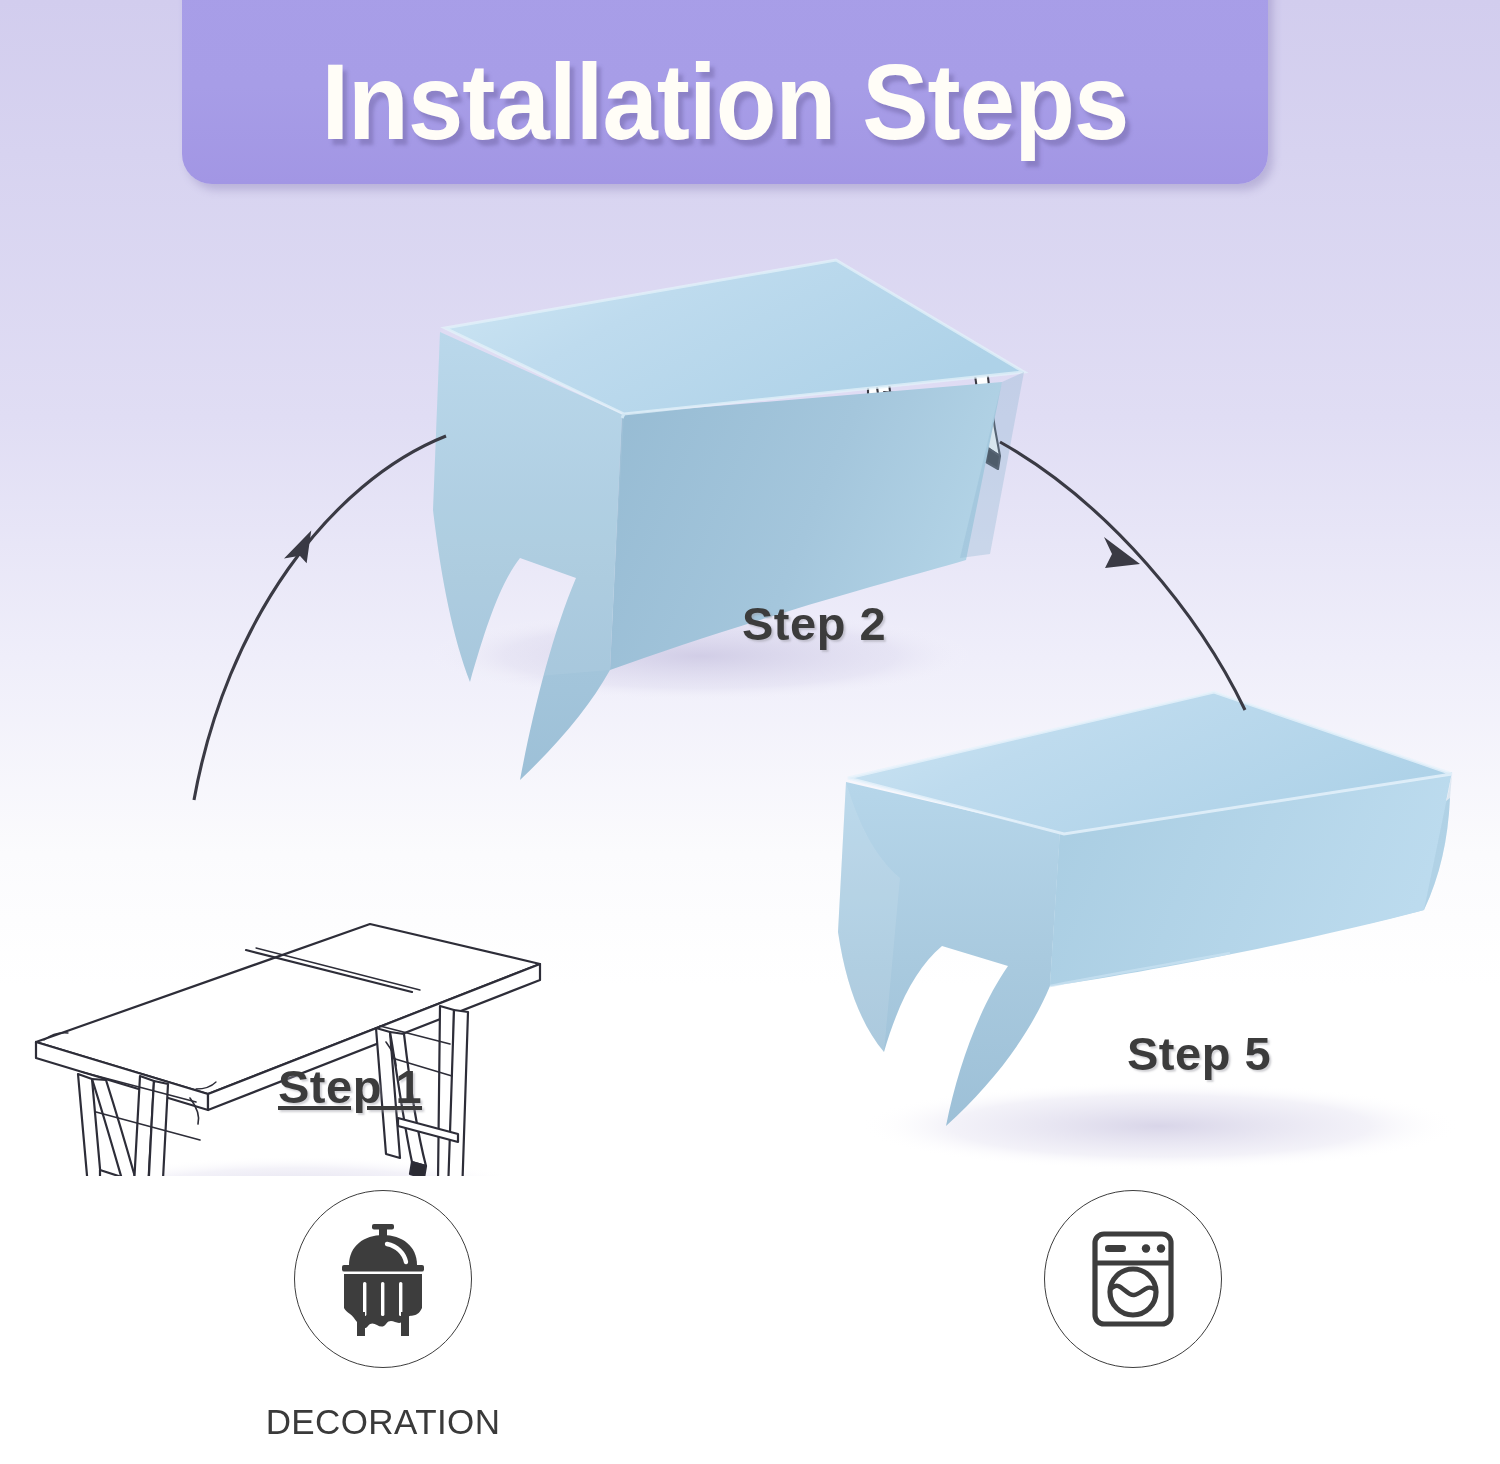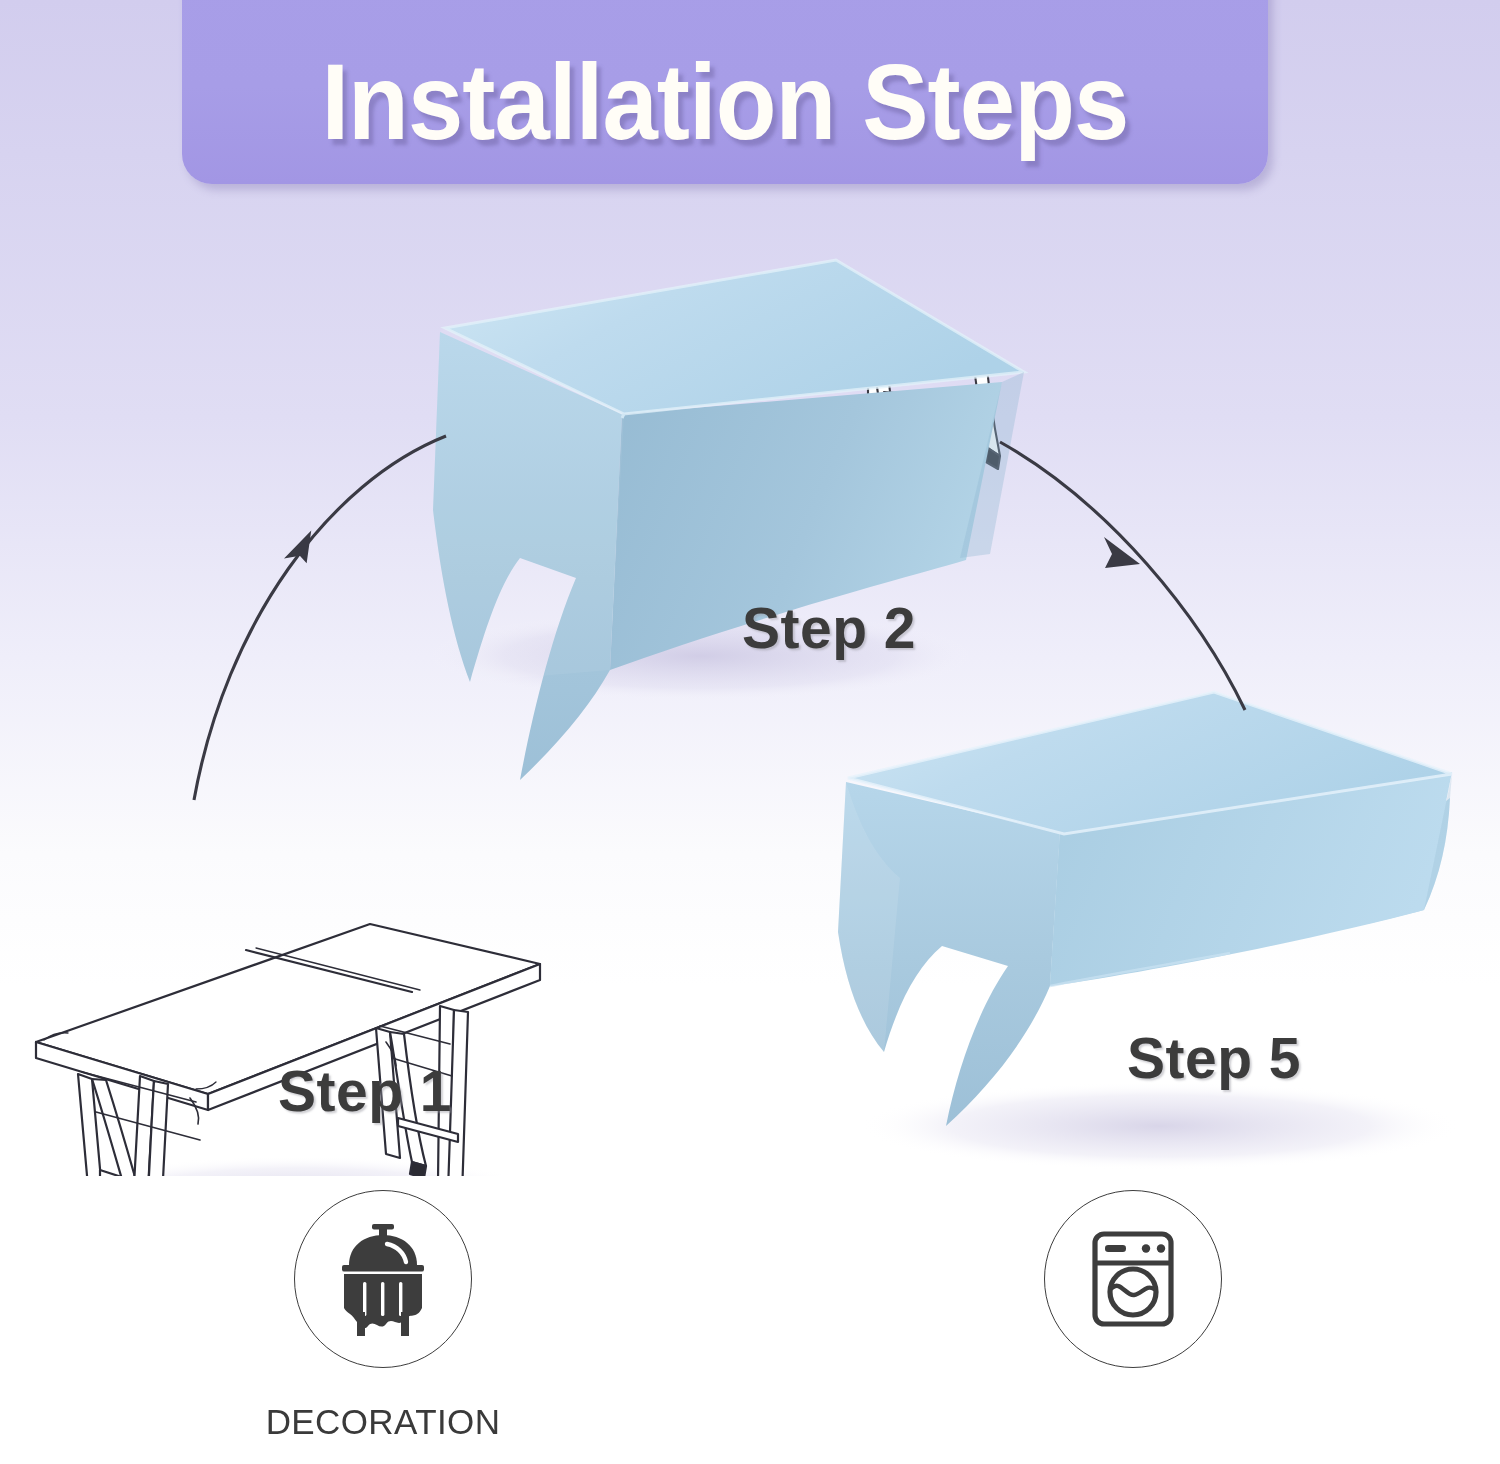--- a/index.html
+++ b/index.html
@@ -33,26 +33,26 @@
     white-space:nowrap;
   }
 
   
   #scene{position:absolute;left:0;top:186px;width:1500px;height:990px;}
   #scene svg{display:block;width:1500px;height:990px;}
 
   .steplabel{
     position:absolute;
     color:#3c3c3c;
-    font-weight:bold;font-size:57px;line-height:1;
+    font-weight:bold;font-size:47px;line-height:1;
     letter-spacing:.5px;
     text-shadow:2px 2px 2px rgba(150,150,160,.45);
     white-space:nowrap;
   }
-  #label-step1{left:278px;top:1063px;}
+  #label-step1{left:278px;top:1063px;text-decoration:underline;}
   #label-step2{left:742px;top:600px;}
   #label-step3{left:1127px;top:1030px;}
 
   
   #features{
     position:absolute;left:0;top:1190px;width:1500px;height:274px;
     display:flex;
     padding-left:8px;
   }
   .feature{

